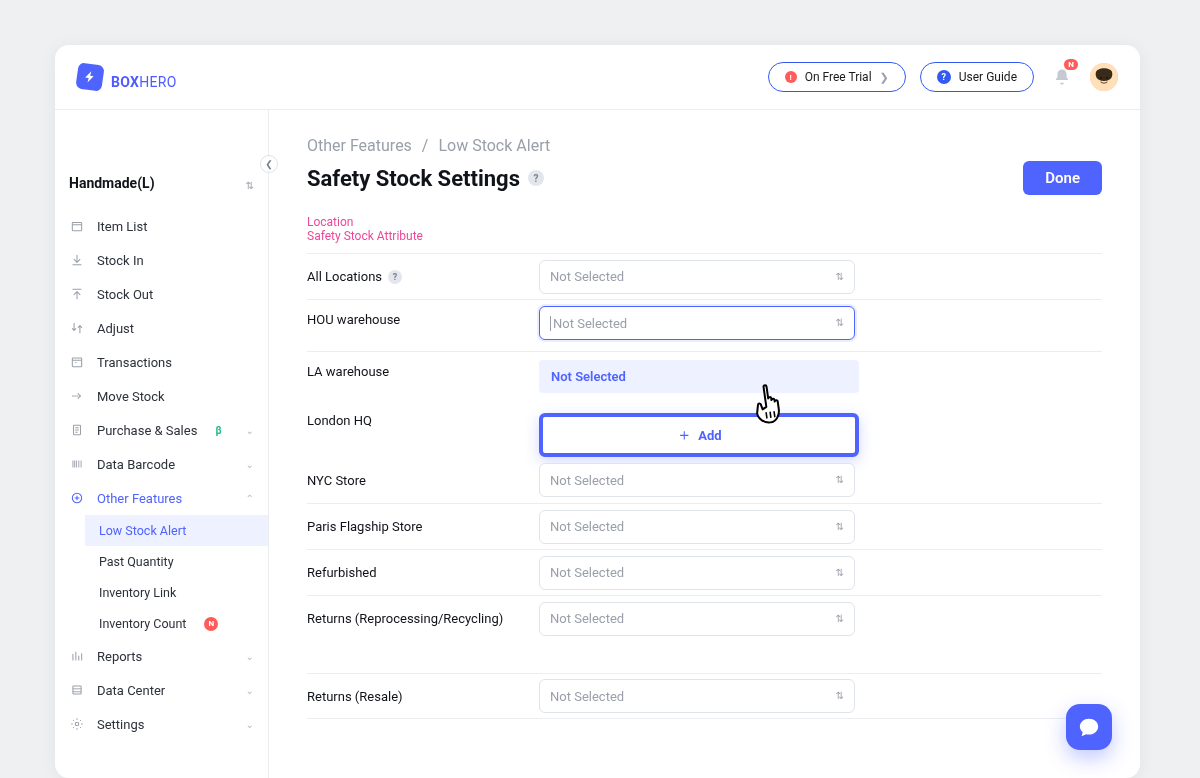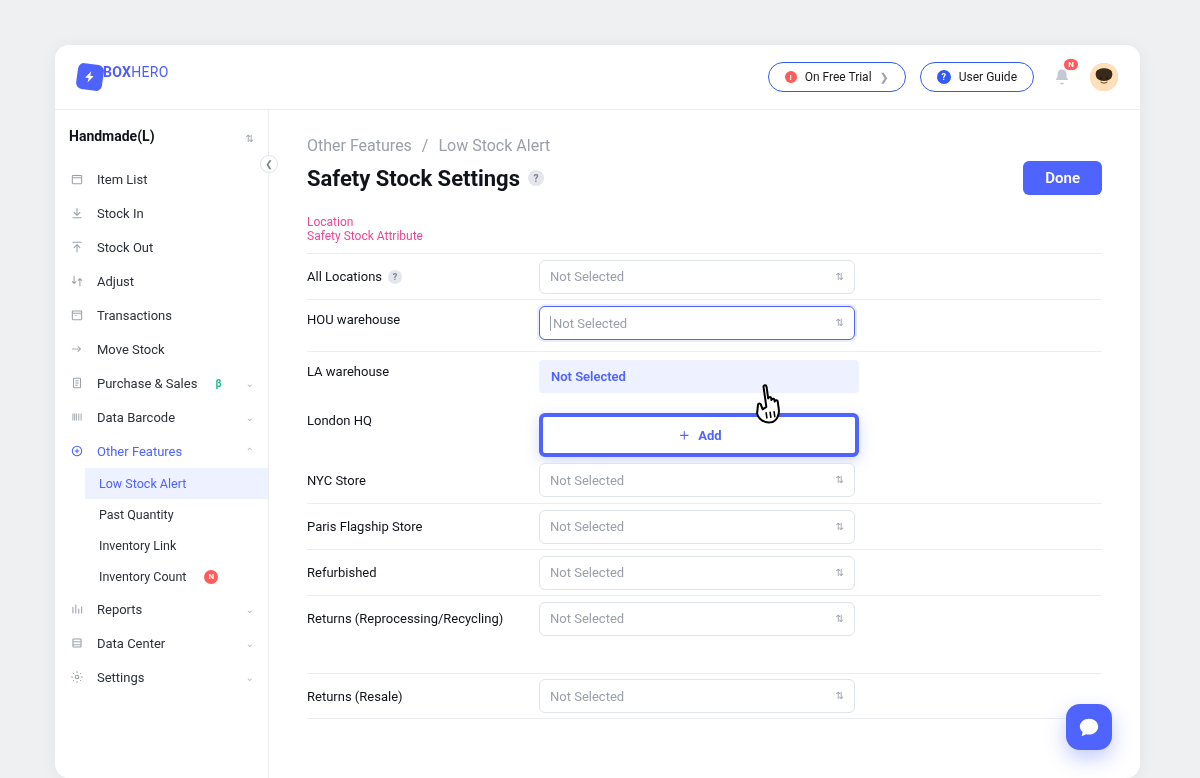--- a/index.html
+++ b/index.html
@@ -1,34 +1,34 @@
 <!DOCTYPE html>
 <html><head>
 <meta charset="utf-8">
 <style>
   * { box-sizing: border-box; margin: 0; padding: 0; font-family: -apple-system, BlinkMacSystemFont, "Segoe UI", Roboto, sans-serif; }
   body { background: #eef0f2; width: 1200px; height: 778px; overflow: hidden; position: relative; }
   .app-frame { position: absolute; left: 55px; top: 45px; width: 1085px; height: 733px; background: #fff; border-radius: 14px; box-shadow: 0 2px 18px rgba(0,0,0,0.06); overflow: hidden; display: flex; flex-direction: column; }
   .topbar { height: 65px; border-bottom: 1px solid #ecedf1; display: flex; align-items: center; padding: 0 22px; gap: 14px; }
-  .logo { display: flex; align-items: flex-start; }
+  .logo { display: flex; align-items: flex-end; gap: 8px; }
   .logo-badge { width: 26px; height: 26px; background: #4f63ff; border-radius: 6px; display: flex; align-items: center; justify-content: center; transform: rotate(8deg); }
   .logo-text { font-weight: 700; font-size: 14px; color: #4f5bff; letter-spacing: .3px; }
   .logo-text .light { font-weight: 400; color: #4f5bff; }
   .tb-spacer { flex: 1; }
   .pill { border: 1px solid #335af3; border-radius: 20px; padding: 7px 16px; font-size: 12px; color: #1a1a1a; display: flex; align-items: center; gap: 8px; background: #fff; cursor: pointer; }
   .pill .chev { color: #9aa0aa; font-size: 11px; }
   .dot-red { width: 12px; height: 12px; border-radius: 50%; background: #ff5b5b; display: inline-flex; align-items: center; justify-content: center; color:#fff; font-size:8px; font-weight:700;}
   .dot-blue { width: 14px; height: 14px; border-radius: 50%; background: #335af3; display: inline-flex; align-items: center; justify-content: center; color:#fff; font-size:9px; font-weight:700;}
   .bell-wrap { position: relative; width: 28px; height: 28px; display:flex;align-items:center;justify-content:center; cursor:pointer; }
   .bell-wrap .badge { position:absolute; top:-4px; right:-2px; background:#ff5b5b; color:#fff; border-radius:8px; font-size:8px; padding:1px 4px; font-weight:700; }
   .avatar { width: 28px; height: 28px; border-radius: 50%; background: linear-gradient(135deg,#ffd7a1,#ffb199); cursor:pointer; overflow:hidden; display:flex;align-items:center;justify-content:center;}
   .main-area { flex:1; display:flex; min-height:0; }
   .sidebar { width: 214px; border-right: 1px solid #ecedf1; padding: 18px 0 0 0; position:relative; }
   .collapse-btn { position:absolute; right:-10px; top:45px; width:18px; height:18px; border-radius:50%; background:#fff; border:1px solid #dfe3ea; display:flex;align-items:center;justify-content:center; font-size:9px; color:#7a808c; cursor:pointer;}
-  .ws-row { display:flex; align-items:flex-end; justify-content:space-between; padding: 0 14px 18px 14px; }
+  .ws-row { display:flex; align-items:flex-end; justify-content:space-between; padding: 0 14px 18px 14px; margin-top: 47px; }
   .ws-name { font-weight:700; font-size:14px; color:#10131a; }
   .ws-sort { color:#9aa0aa; font-size:10px; cursor:pointer;}
   .nav { display:flex; flex-direction:column; }
   .nav-item { display:flex; align-items:center; gap:12px; padding: 9px 14px; font-size:13px; color:#2c313a; cursor:pointer; position:relative;}
   .nav-item .ic { width:16px; height:16px; display:flex;align-items:center;justify-content:center; color:#9aa0aa; }
   .nav-item .chev { margin-left:auto; color:#b6bcc8; font-size:10px;}
   .nav-item.active { color:#4f63ff; }
   .nav-item.active .ic { color:#4f63ff; }
   .nav-sub { padding-left: 30px; }
   .nav-sub .nav-item { padding: 8px 14px; font-size:12.5px; color:#2c313a;}

